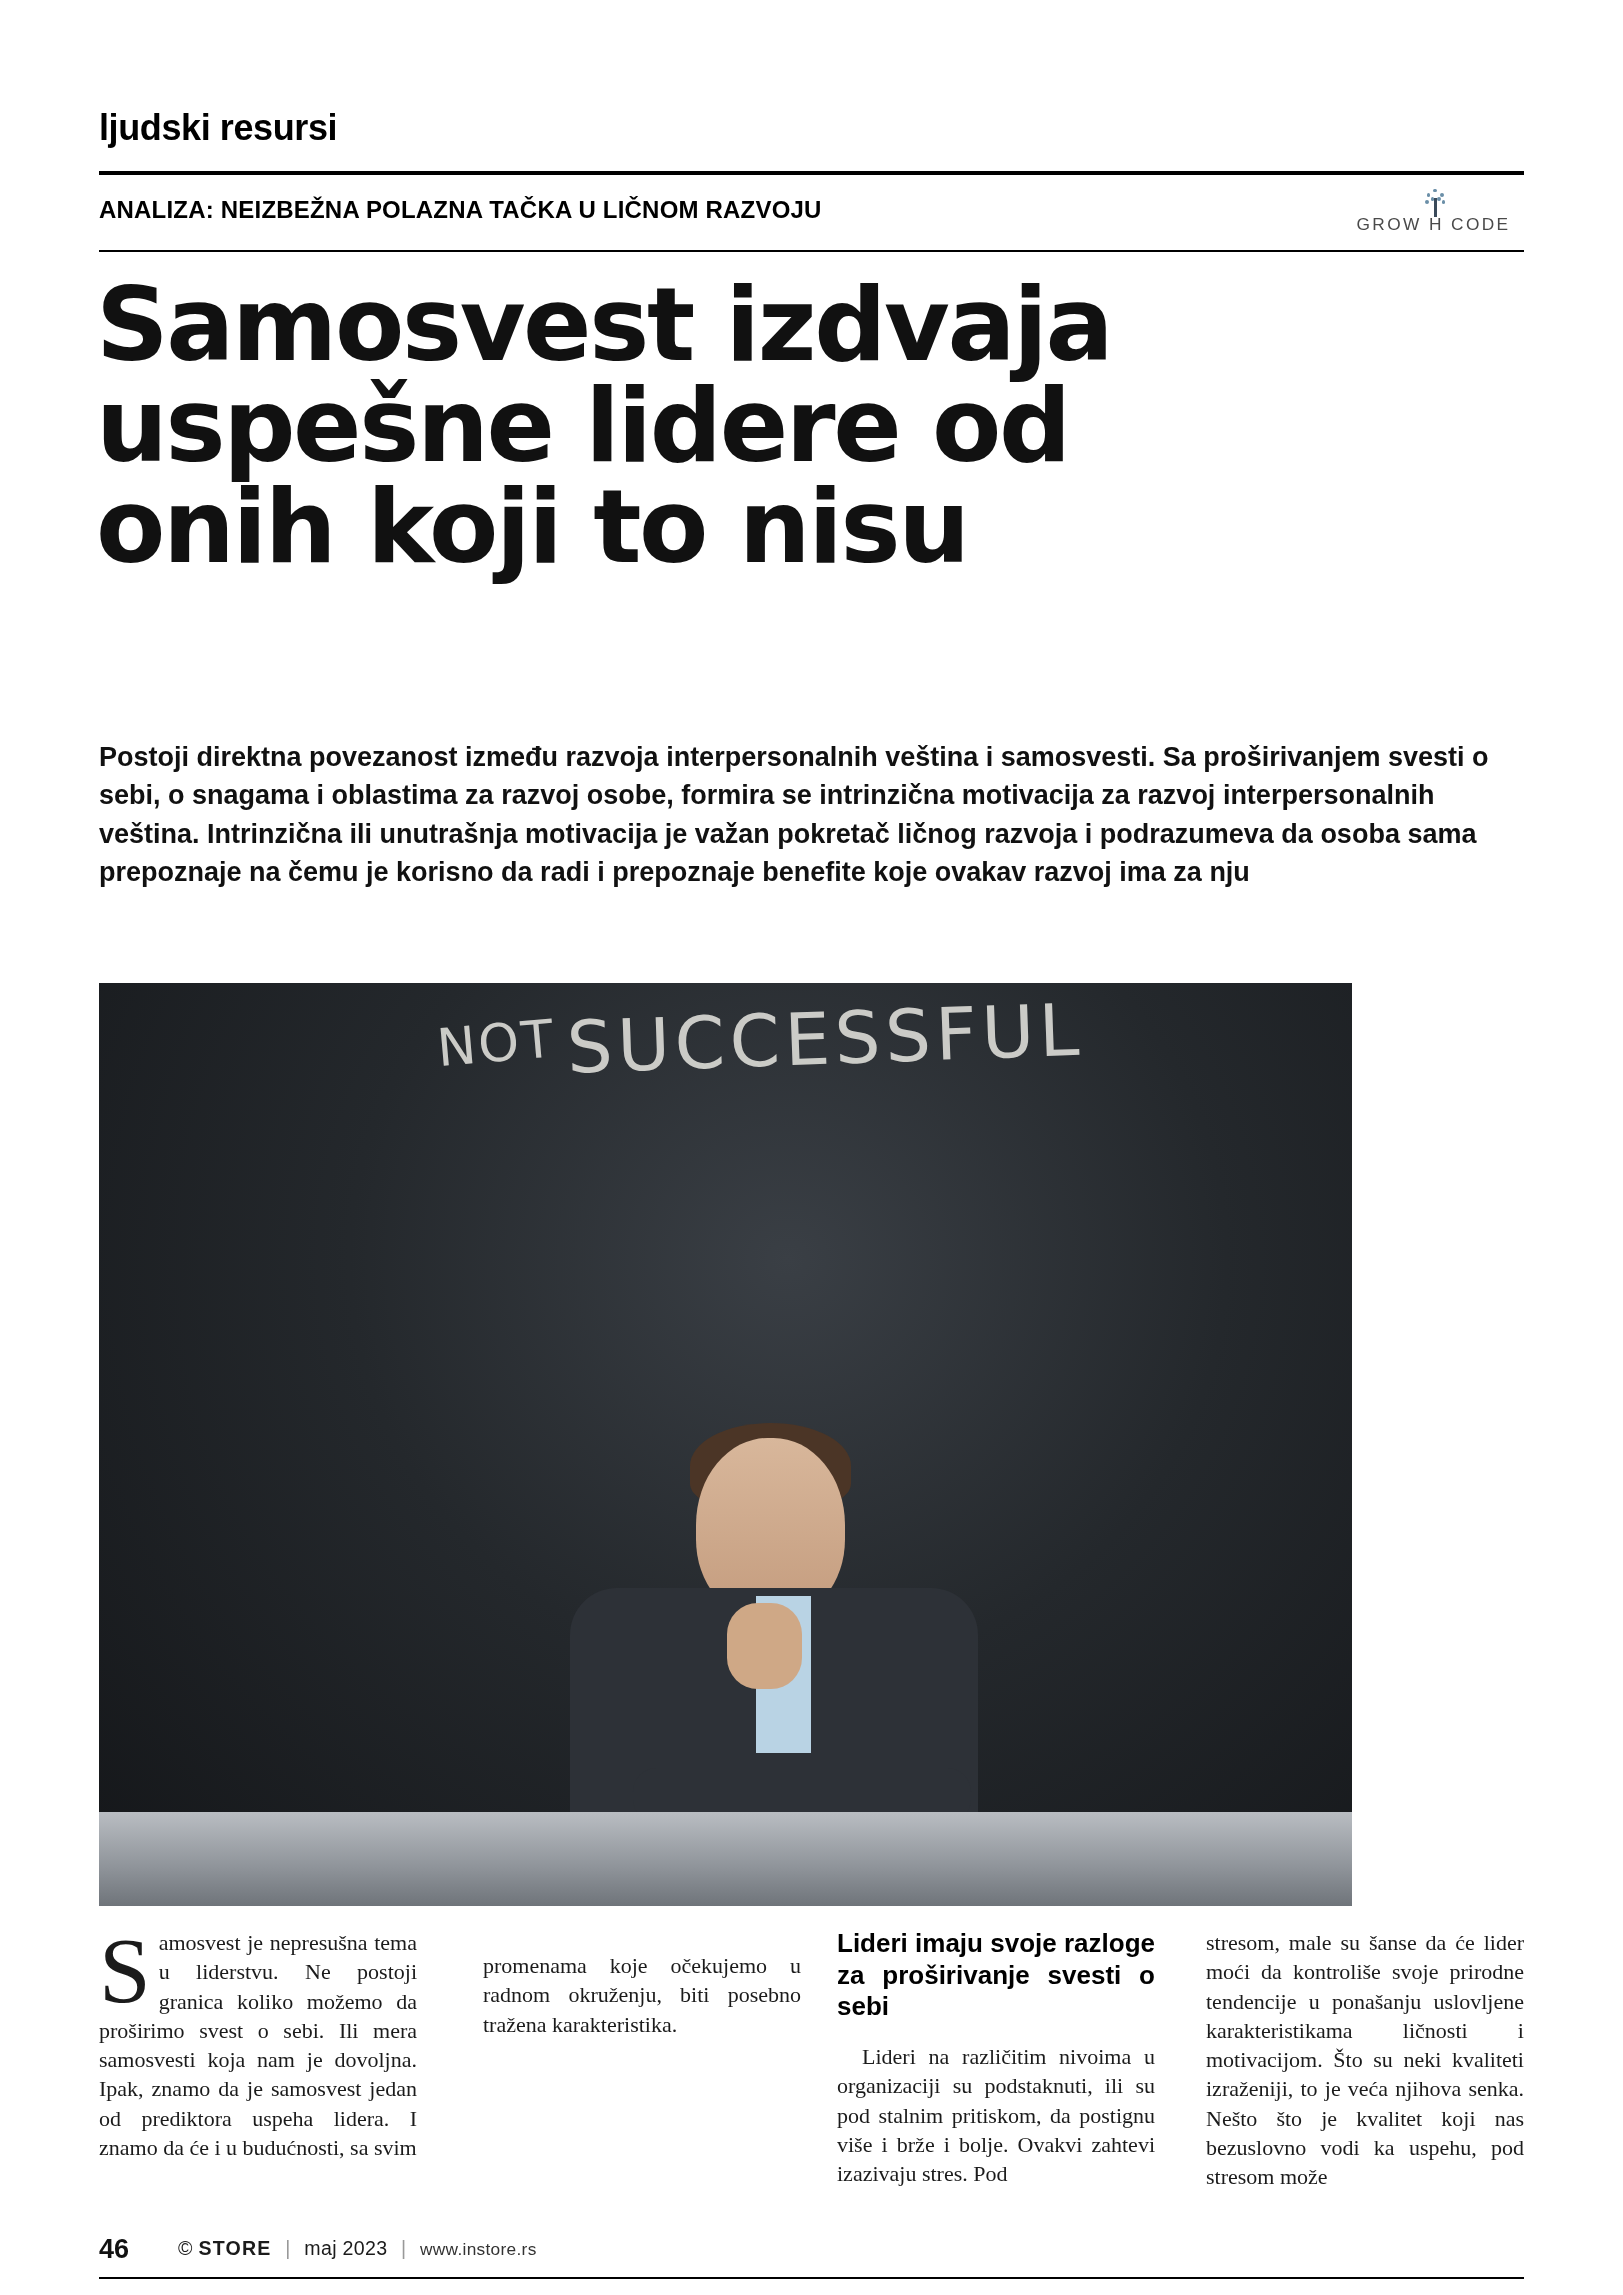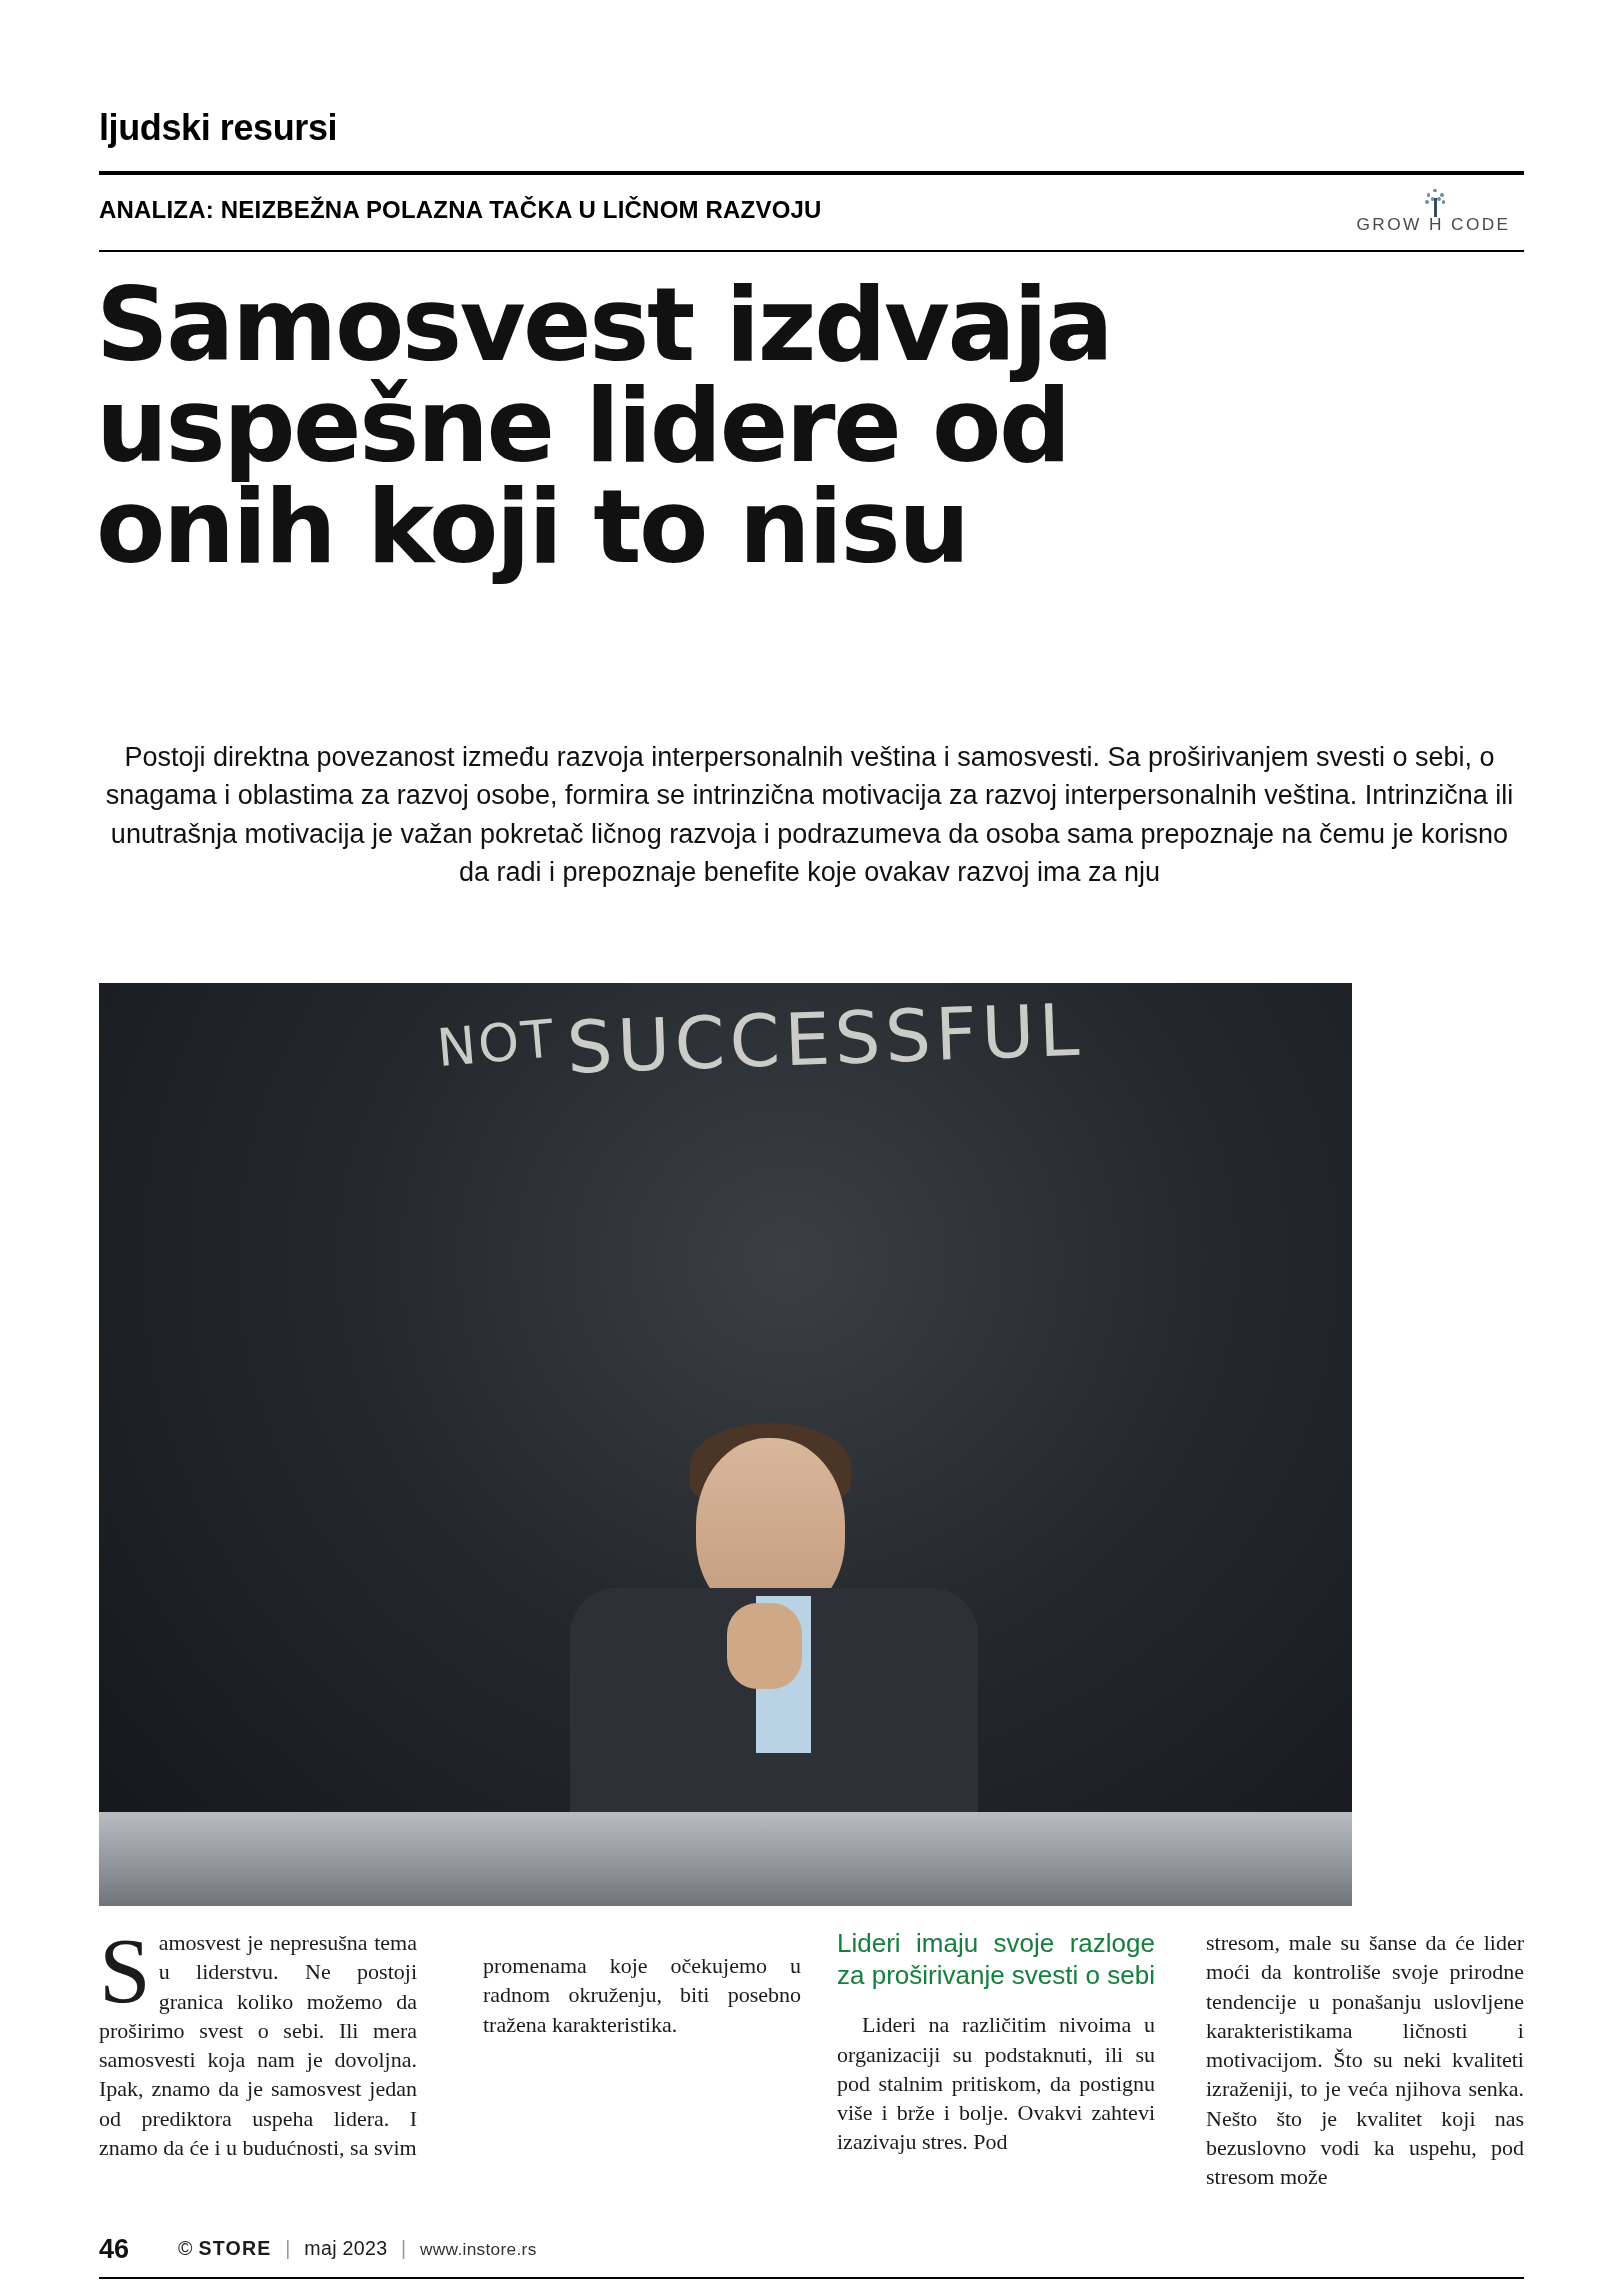--- a/index.html
+++ b/index.html
@@ -117,25 +117,24 @@
     letter-spacing: -2.4px;
     color: #111111;
   }
   .headline div { white-space: nowrap; }
   
   .standfirst {
     position: absolute;
     left: 99px;
     top: 738px;
     width: 1421px;
-    font-weight: normal;
+    font-weight: bold;
     font-size: 27px;
     line-height: 1.42;
     color: #111111;
-    text-align: center;
   }
   
   .photo {
     position: absolute;
     left: 99px;
     top: 983px;
     width: 1253px;
     height: 923px;
     background: #16181b;
     overflow: hidden;
@@ -252,24 +251,24 @@
   .dropcap {
     float: left;
     font-family: "Liberation Serif", serif;
     font-size: 93px;
     line-height: 0.82;
     padding: 4.7px 7.9px 0 0;
     font-weight: normal;
   }
   .subhead {
     font-family: "Liberation Sans", sans-serif;
-    font-weight: normal;
+    font-weight: bold;
     font-size: 26px;
     line-height: 1.22;
-    color: #15803d;
+    color: #000000;
     margin: 0 0 19px 0;
   }
   .indent { text-indent: 25px; }
   
   .footer {
     position: absolute;
     left: 99px;
     top: 2234px;
     width: 1425px;
     height: 39px;

